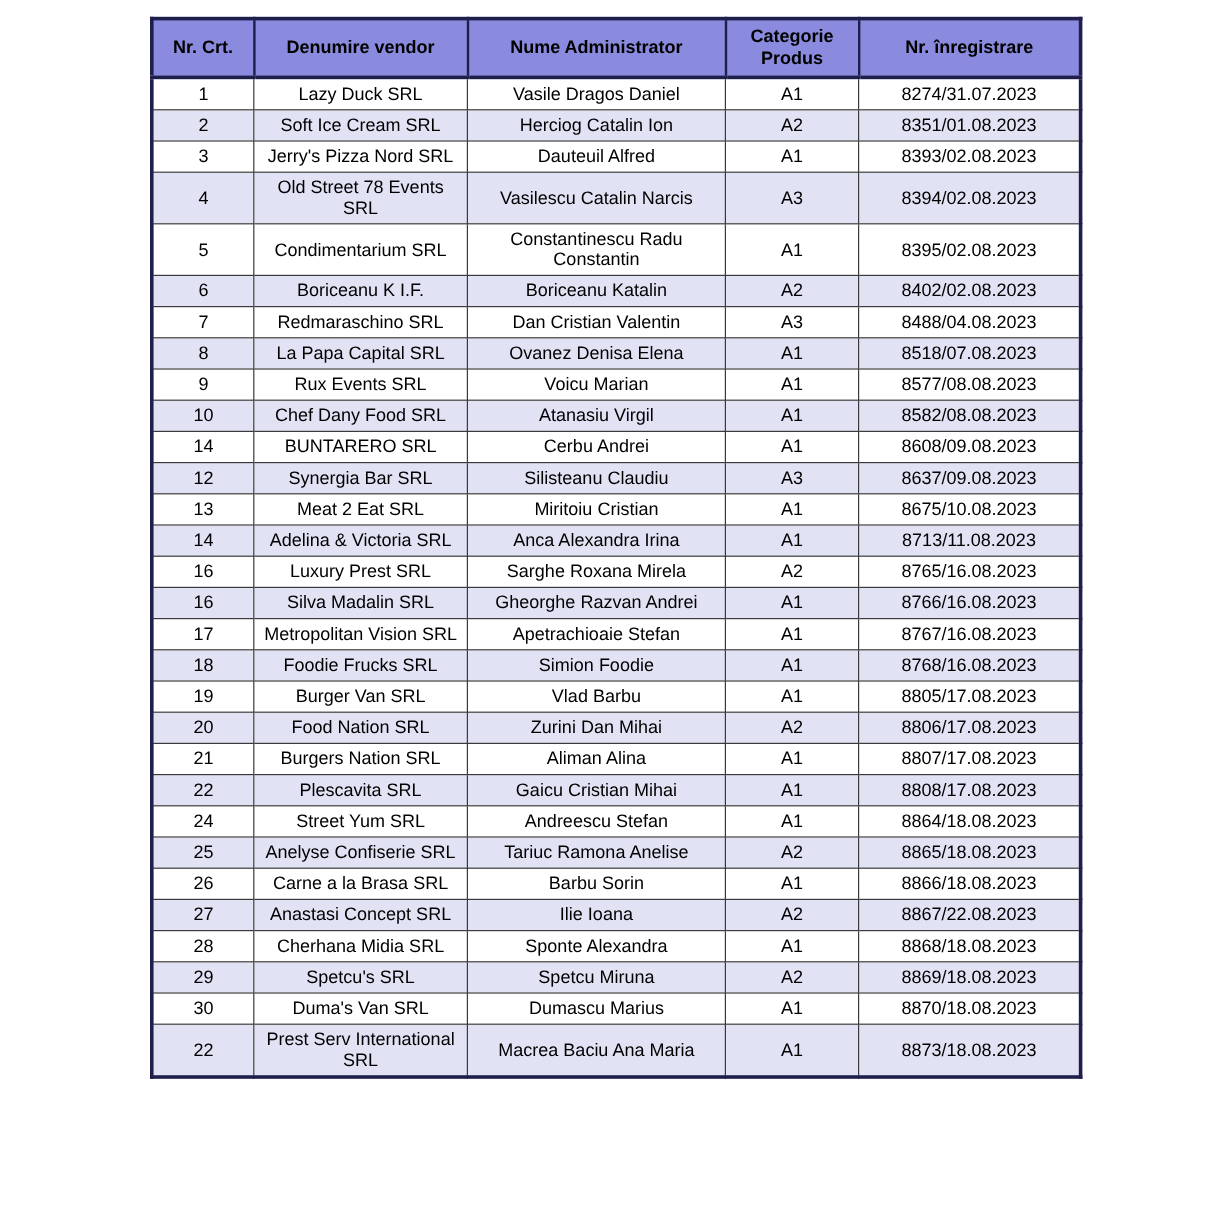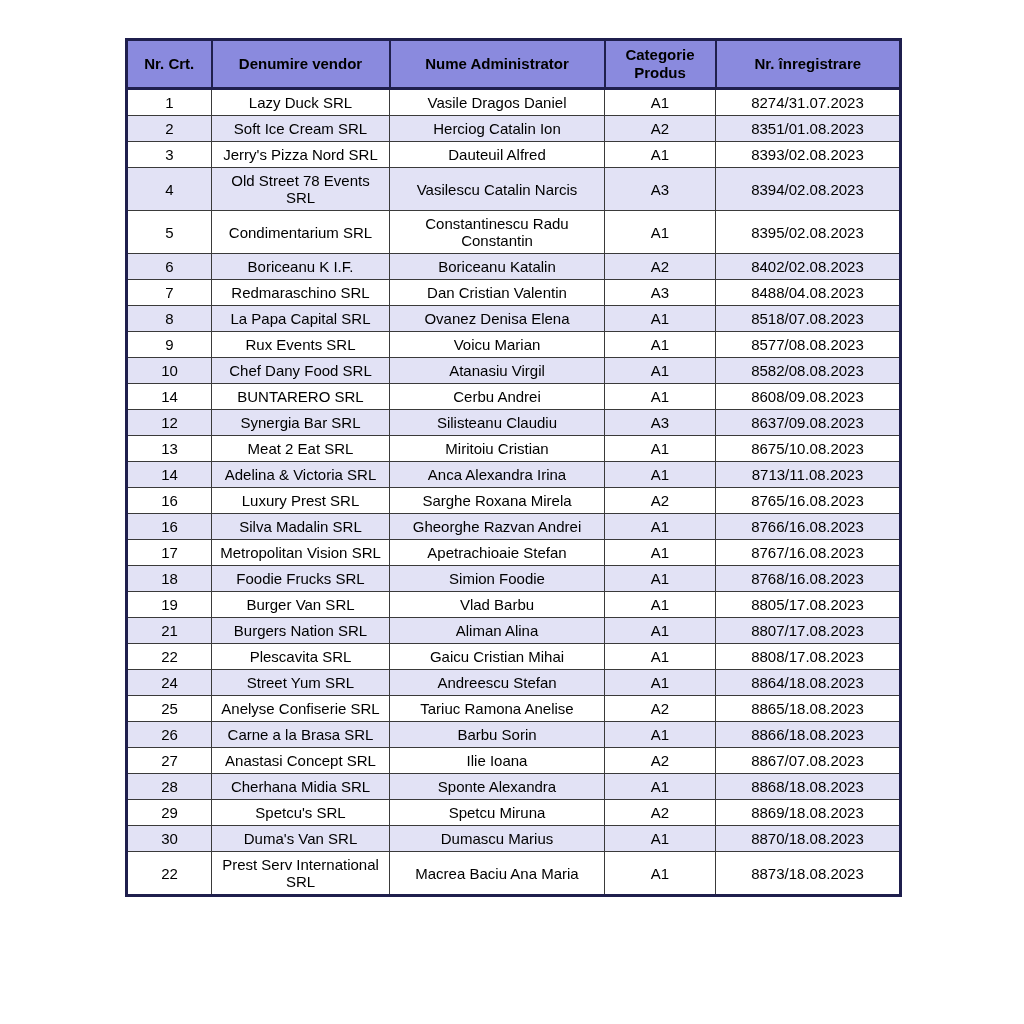--- a/index.html
+++ b/index.html
@@ -25,21 +25,20 @@
     overflow:hidden;
   }
   table.vendor-table{
     position:absolute;
     left:125px;
     top:14px;
     width:774px;
     border-collapse:collapse;
     table-layout:fixed;
     border:3px solid var(--heavy);
-    margin-top:24px;
   }
   table.vendor-table th{
     background:var(--header-bg);
     font-weight:bold;
     font-size:15px;
     line-height:18px;
     text-align:center;
     vertical-align:middle;
     padding:5px 4px;
     height:36px;
@@ -216,20 +215,27 @@
           <td>8768/16.08.2023</td>
         </tr>
         <tr>
           <td>19</td>
           <td>Burger Van SRL</td>
           <td>Vlad Barbu</td>
           <td>A1</td>
           <td>8805/17.08.2023</td>
         </tr>
         <tr>
+          <td>20</td>
+          <td>Food Nation SRL</td>
+          <td>Zurini Dan Mihai</td>
+          <td>A2</td>
+          <td>8806/17.08.2023</td>
+        </tr>
+        <tr>
           <td>21</td>
           <td>Burgers Nation SRL</td>
           <td>Aliman Alina</td>
           <td>A1</td>
           <td>8807/17.08.2023</td>
         </tr>
         <tr>
           <td>22</td>
           <td>Plescavita SRL</td>
           <td>Gaicu Cristian Mihai</td>
@@ -255,21 +261,21 @@
           <td>Carne a la Brasa SRL</td>
           <td>Barbu Sorin</td>
           <td>A1</td>
           <td>8866/18.08.2023</td>
         </tr>
         <tr>
           <td>27</td>
           <td>Anastasi Concept SRL</td>
           <td>Ilie Ioana</td>
           <td>A2</td>
-          <td>8867/07.08.2023</td>
+          <td>8867/22.08.2023</td>
         </tr>
         <tr>
           <td>28</td>
           <td>Cherhana Midia SRL</td>
           <td>Sponte Alexandra</td>
           <td>A1</td>
           <td>8868/18.08.2023</td>
         </tr>
         <tr>
           <td>29</td>

